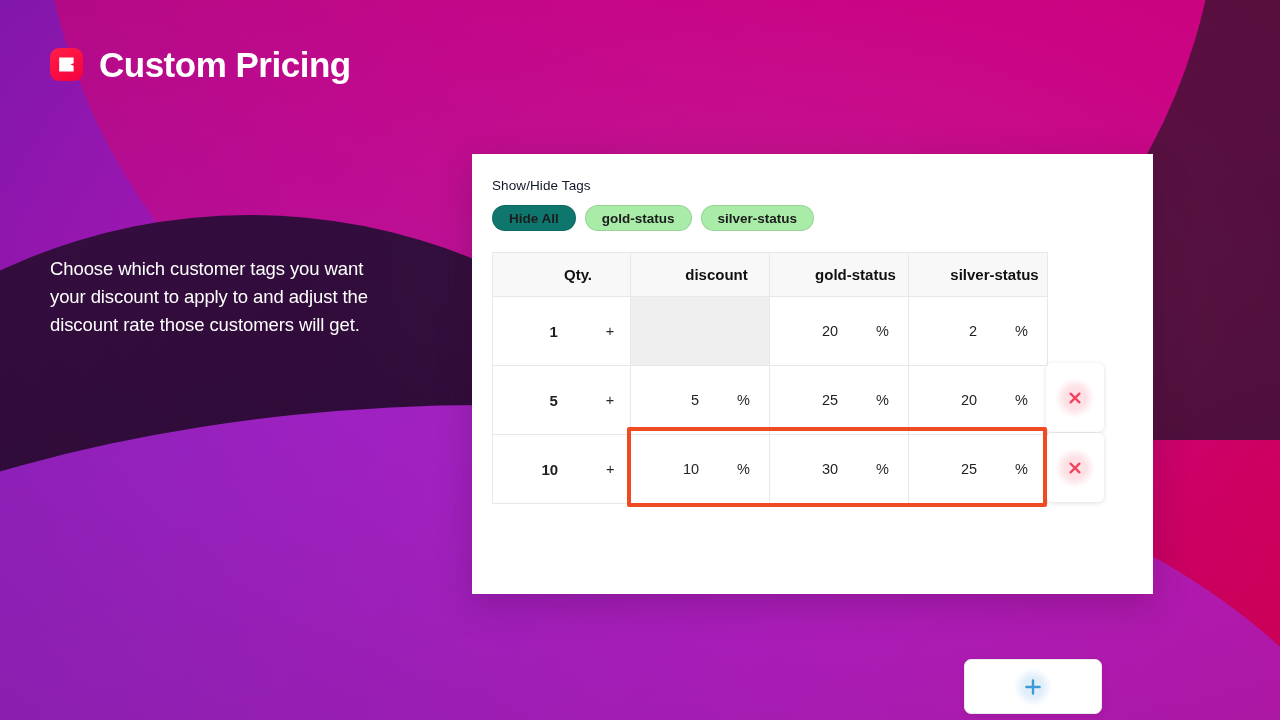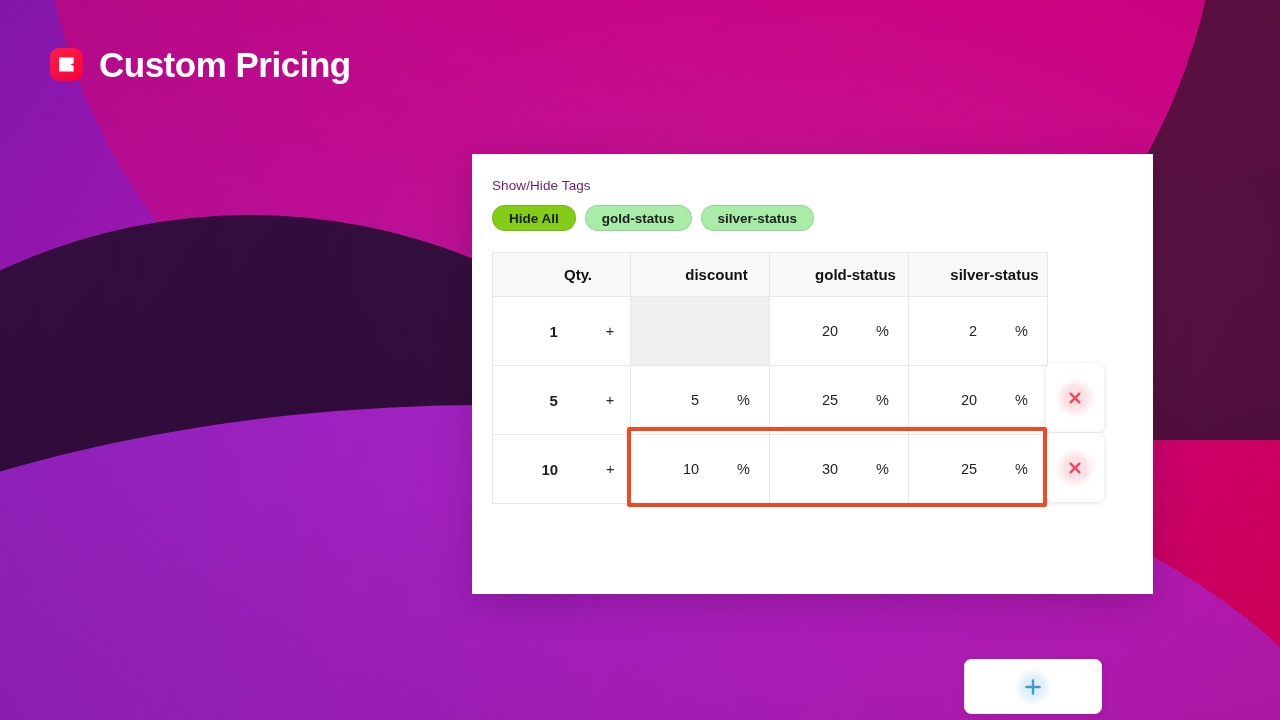--- a/index.html
+++ b/index.html
@@ -95,36 +95,36 @@
 
   
   #card {
     position: absolute; left: 472px; top: 154px;
     width: 681px; height: 440px;
     background: #ffffff;
     box-shadow: 0 10px 34px rgba(40,0,40,0.22);
   }
   #tags-label {
     position: absolute; left: 20px; top: 24px;
-    font-size: 13.5px; color: #701a75; letter-spacing: 0.1px;
+    font-size: 13.5px; color: #0f172a; letter-spacing: 0.1px;
   }
   #tag-row {
     position: absolute; left: 20px; top: 51px;
     display: flex; gap: 9px; align-items: center;
   }
   .pill {
     height: 26px; padding: 0 16px;
     border-radius: 13px;
     display: inline-flex; align-items: center;
     font-size: 13.5px; font-weight: bold;
     color: #1c1c1c;
     border: 1px solid rgba(0,0,0,0.10);
     white-space: nowrap;
   }
-  .pill.grey  { background: #84cc16; }
+  .pill.grey  { background: #0f766e; }
   .pill.green { background: #a8eca8; }
 
   
   #table-wrap {
     position: absolute; left: 20px; top: 98px;
     display: flex; align-items: flex-start;
   }
   #price-table {
     border-collapse: collapse;
     border: 1px solid #e3e3e3;
@@ -223,20 +223,21 @@
   <div id="header">
     <div id="logo-mark">
       <svg width="19" height="19" viewBox="0 0 19 19" aria-hidden="true">
         <path d="M2.2 2.6 H16.6 V8.2 L13.4 9.5 L16.6 10.8 V16.4 H2.2 Z" fill="#ffffff"></path>
       </svg>
     </div>
     <div id="app-title">Custom Pricing</div>
   </div>
 
   <div id="copy">
+    <div id="copy-body">Choose which customer tags you want your discount to apply to and adjust the discount rate those customers will get.</div>
   </div>
 
   <div id="card">
 
     <div id="tags-label">Show/Hide Tags</div>
 
     <div id="tag-row">
       <span class="pill grey">Hide All</span>
       <span class="pill green">gold-status</span>
       <span class="pill green">silver-status</span>

